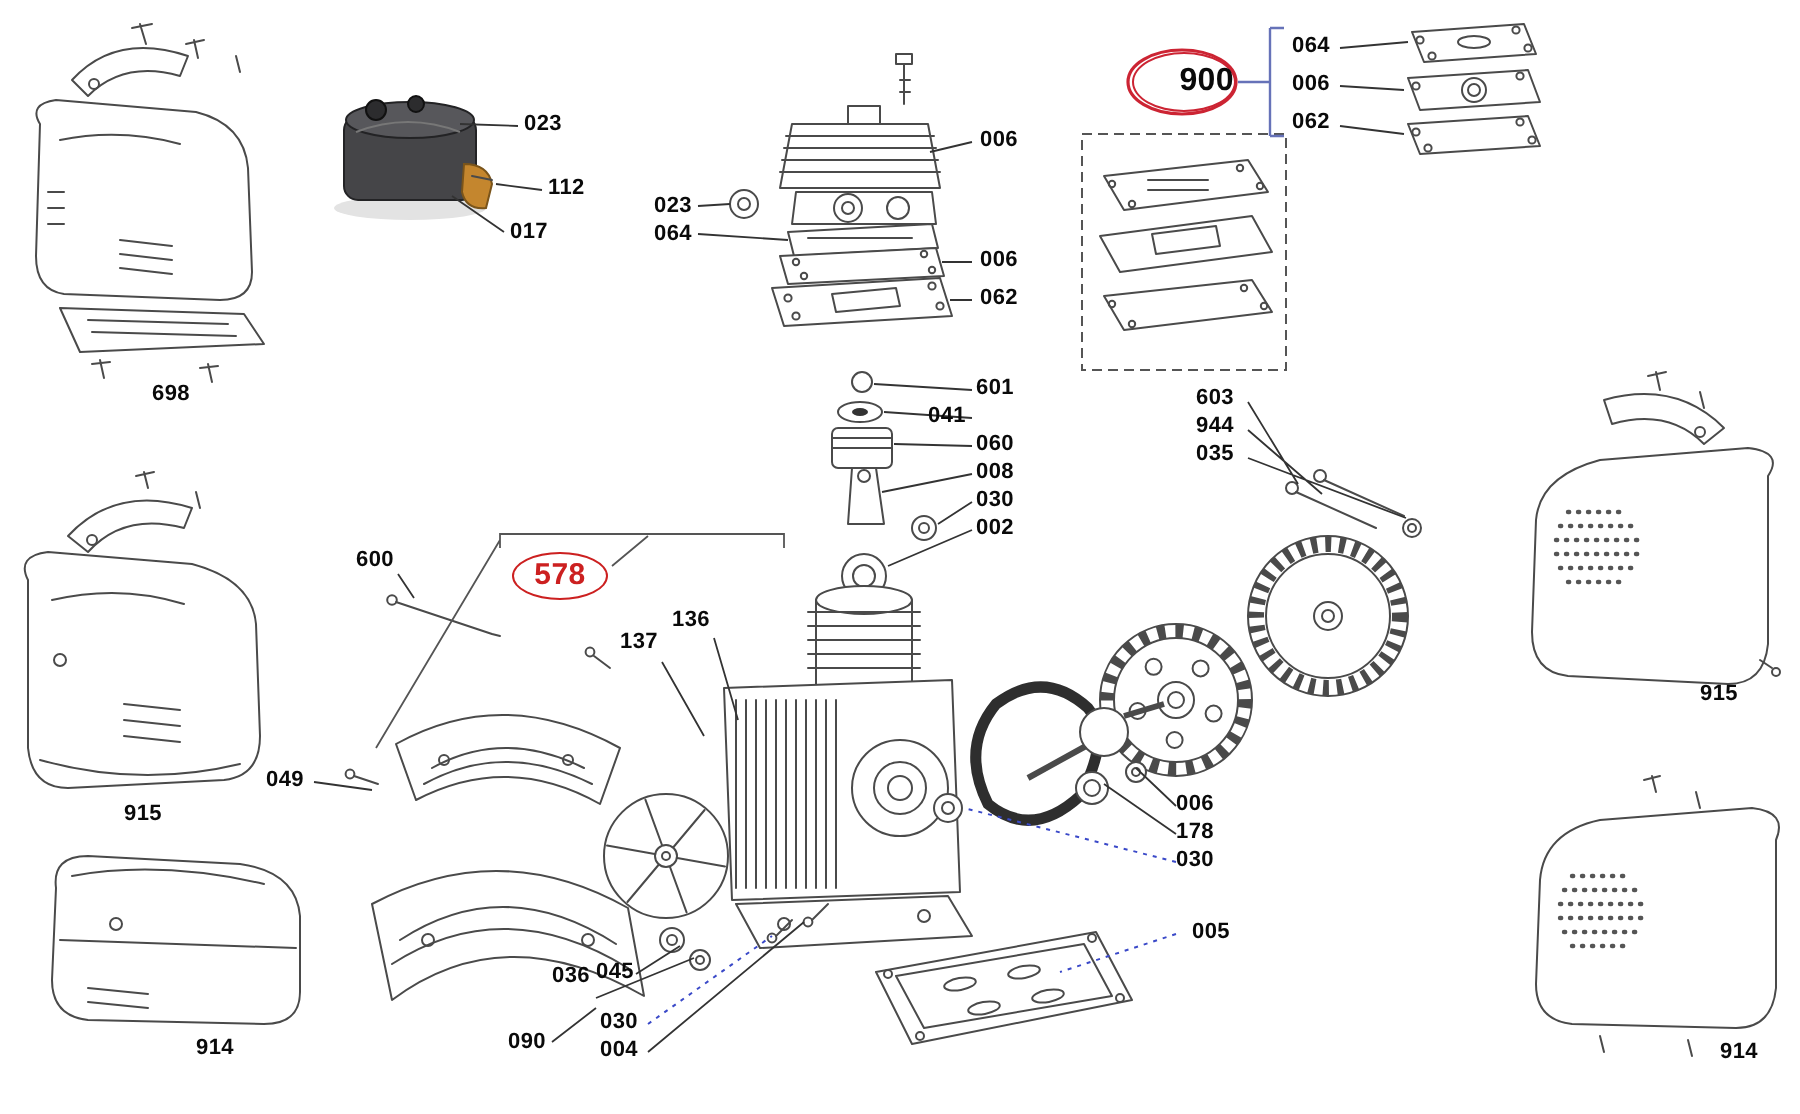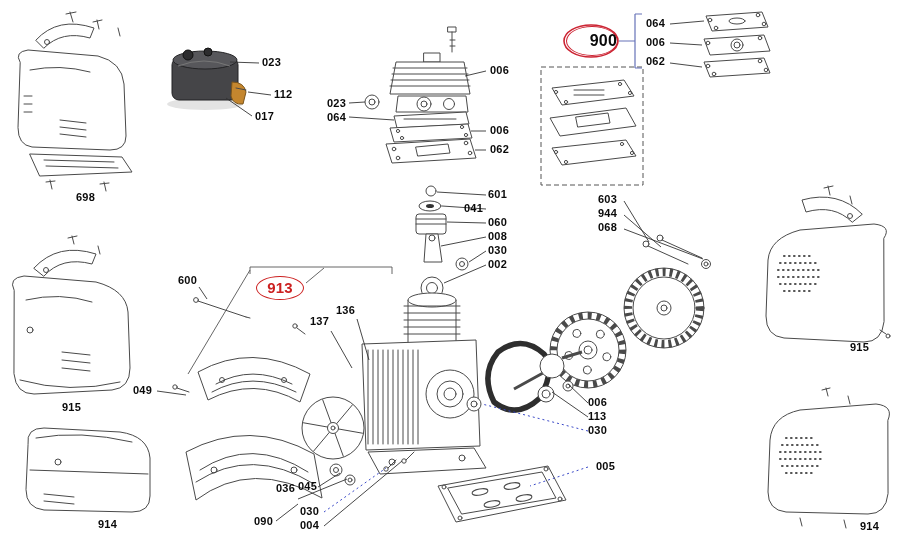--- a/index.html
+++ b/index.html
@@ -300,29 +300,29 @@
 <span class="lbl" style="left:646px;top:36px">006</span>
 <span class="lbl" style="left:646px;top:55px">062</span>
 <span class="lbl" style="left:488px;top:188px">601</span>
 <span class="lbl" style="left:464px;top:202px">041</span>
 <span class="lbl" style="left:488px;top:216px">060</span>
 <span class="lbl" style="left:488px;top:230px">008</span>
 <span class="lbl" style="left:488px;top:244px">030</span>
 <span class="lbl" style="left:488px;top:258px">002</span>
 <span class="lbl" style="left:598px;top:193px">603</span>
 <span class="lbl" style="left:598px;top:207px">944</span>
-<span class="lbl" style="left:598px;top:221px">068</span>
+<span class="lbl" style="left:598px;top:221px">035</span>
 <span class="lbl" style="left:178px;top:274px">600</span>
-<span class="lbl circled-913" style="left:256px;top:276px">913</span>
+<span class="lbl circled-913" style="left:256px;top:276px">578</span>
 <span class="lbl" style="left:310px;top:315px">137</span>
 <span class="lbl" style="left:336px;top:304px">136</span>
 <span class="lbl" style="left:133px;top:384px">049</span>
 <span class="lbl" style="left:62px;top:401px">915</span>
 <span class="lbl" style="left:588px;top:396px">006</span>
-<span class="lbl" style="left:588px;top:410px">113</span>
+<span class="lbl" style="left:588px;top:410px">178</span>
 <span class="lbl" style="left:588px;top:424px">030</span>
 <span class="lbl" style="left:596px;top:460px">005</span>
 <span class="lbl" style="left:298px;top:480px">045</span>
 <span class="lbl" style="left:276px;top:482px">036</span>
 <span class="lbl" style="left:300px;top:505px">030</span>
 <span class="lbl" style="left:300px;top:519px">004</span>
 <span class="lbl" style="left:254px;top:515px">090</span>
 <span class="lbl" style="left:98px;top:518px">914</span>
 <span class="lbl" style="left:850px;top:341px">915</span>
 <span class="lbl" style="left:860px;top:520px">914</span>

